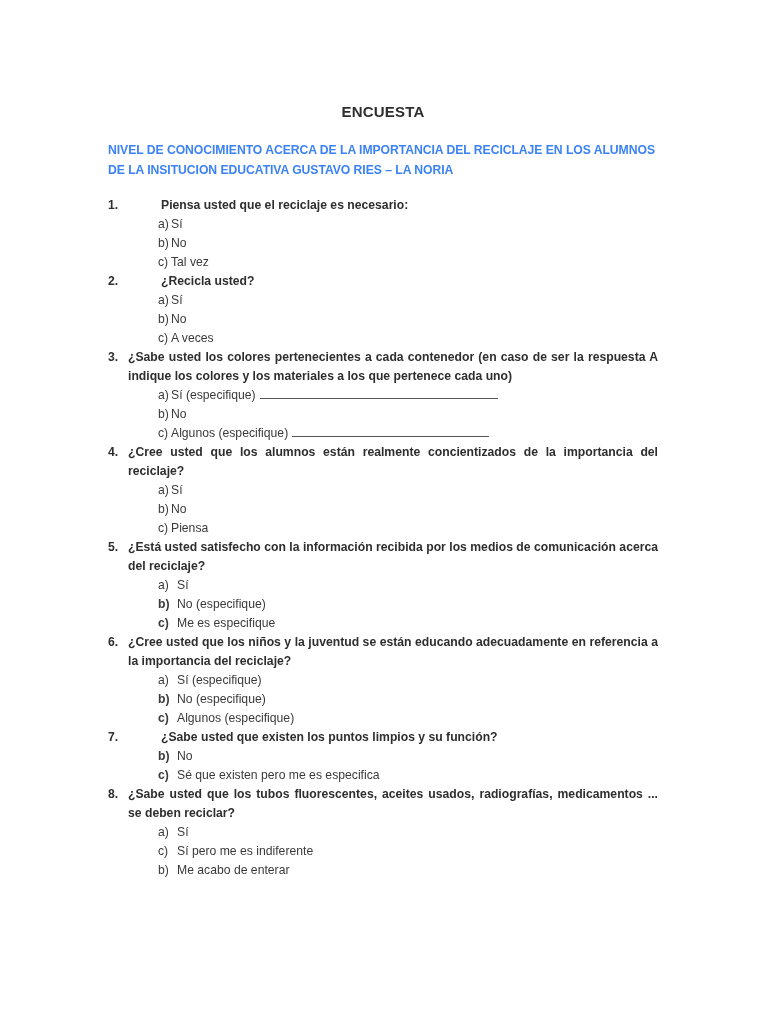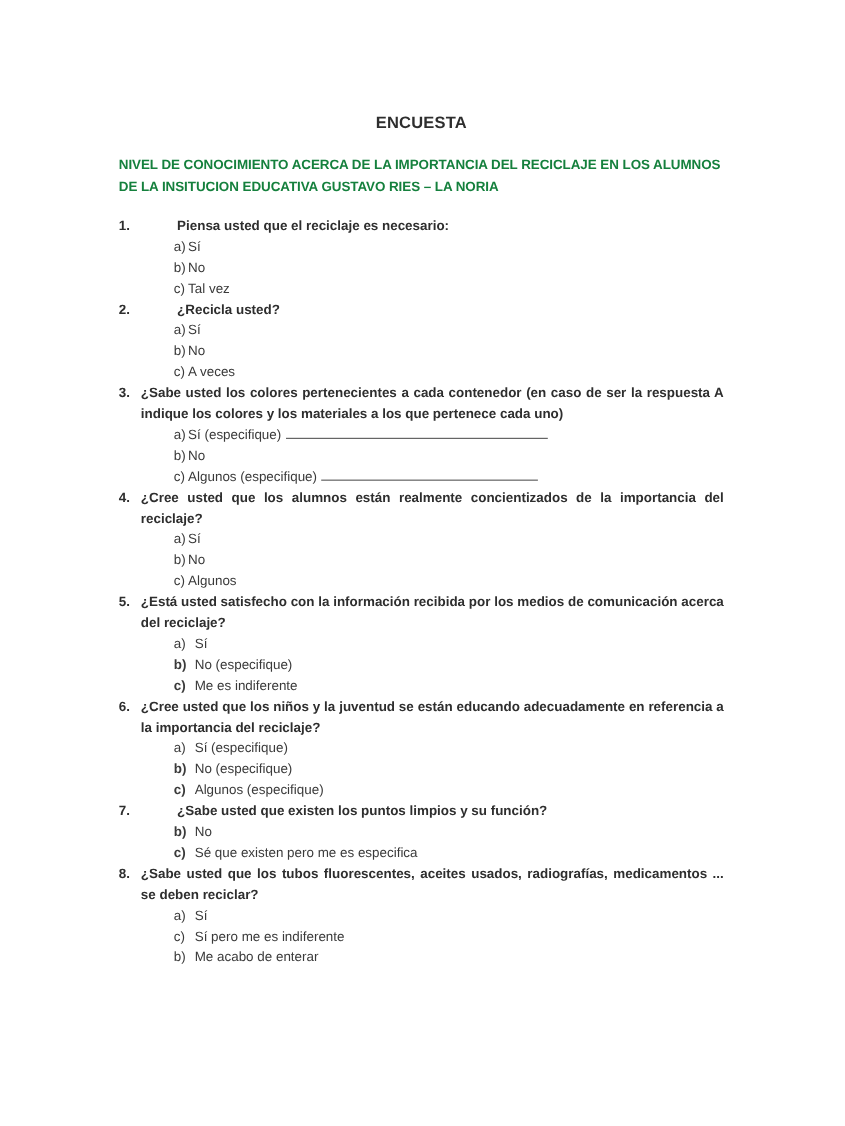--- a/index.html
+++ b/index.html
@@ -32,21 +32,21 @@
     font-size: 15px;
     font-weight: bold;
     color: #2e2e2e;
     letter-spacing: 0.2px;
     margin: 0 0 19px 0;
     line-height: 18px;
   }
   .doc-subtitle {
     font-size: 12.2px;
     font-weight: bold;
-    color: #15803d;
+    color: #3b82f6;
     line-height: 20px;
     margin: 0 0 16px 0;
     text-align: left;
     letter-spacing: -0.05px;
   }
   .qlist {
     margin: 0;
     padding: 0;
     list-style: none;
   }
@@ -149,30 +149,30 @@
             <li class="opt"><span class="opt-marker narrow">b)</span><span class="opt-text">No</span></li>
             <li class="opt"><span class="opt-marker narrow">c)</span><span class="opt-text">Algunos (especifique)</span><span class="blankline" style="width: 197px;"></span></li>
           </ul>
         </li>
         <li class="qitem">
           <span class="qnum">4.</span>
           <div class="qtext">¿Cree usted que los alumnos están realmente concientizados de la importancia del reciclaje?</div>
           <ul class="opts">
             <li class="opt"><span class="opt-marker narrow">a)</span><span class="opt-text">Sí</span></li>
             <li class="opt"><span class="opt-marker narrow">b)</span><span class="opt-text">No</span></li>
-            <li class="opt"><span class="opt-marker narrow">c)</span><span class="opt-text">Algunos</span></li>
+            <li class="opt"><span class="opt-marker narrow">c)</span><span class="opt-text">Piensa</span></li>
           </ul>
         </li>
         <li class="qitem">
           <span class="qnum">5.</span>
           <div class="qtext">¿Está usted satisfecho con la información recibida por los medios de comunicación acerca del reciclaje?</div>
           <ul class="opts">
             <li class="opt"><span class="opt-marker wide">a)</span><span class="opt-text">Sí</span></li>
             <li class="opt"><span class="opt-marker wide bold">b)</span><span class="opt-text">No (especifique)</span></li>
-            <li class="opt"><span class="opt-marker wide bold">c)</span><span class="opt-text">Me es indiferente</span></li>
+            <li class="opt"><span class="opt-marker wide bold">c)</span><span class="opt-text">Me es especifique</span></li>
           </ul>
         </li>
         <li class="qitem">
           <span class="qnum">6.</span>
           <div class="qtext">¿Cree usted que los niños y la juventud se están educando adecuadamente en referencia a la importancia del reciclaje?</div>
           <ul class="opts">
             <li class="opt"><span class="opt-marker wide">a)</span><span class="opt-text">Sí (especifique)</span></li>
             <li class="opt"><span class="opt-marker wide bold">b)</span><span class="opt-text">No (especifique)</span></li>
             <li class="opt"><span class="opt-marker wide bold">c)</span><span class="opt-text">Algunos (especifique)</span></li>
           </ul>

